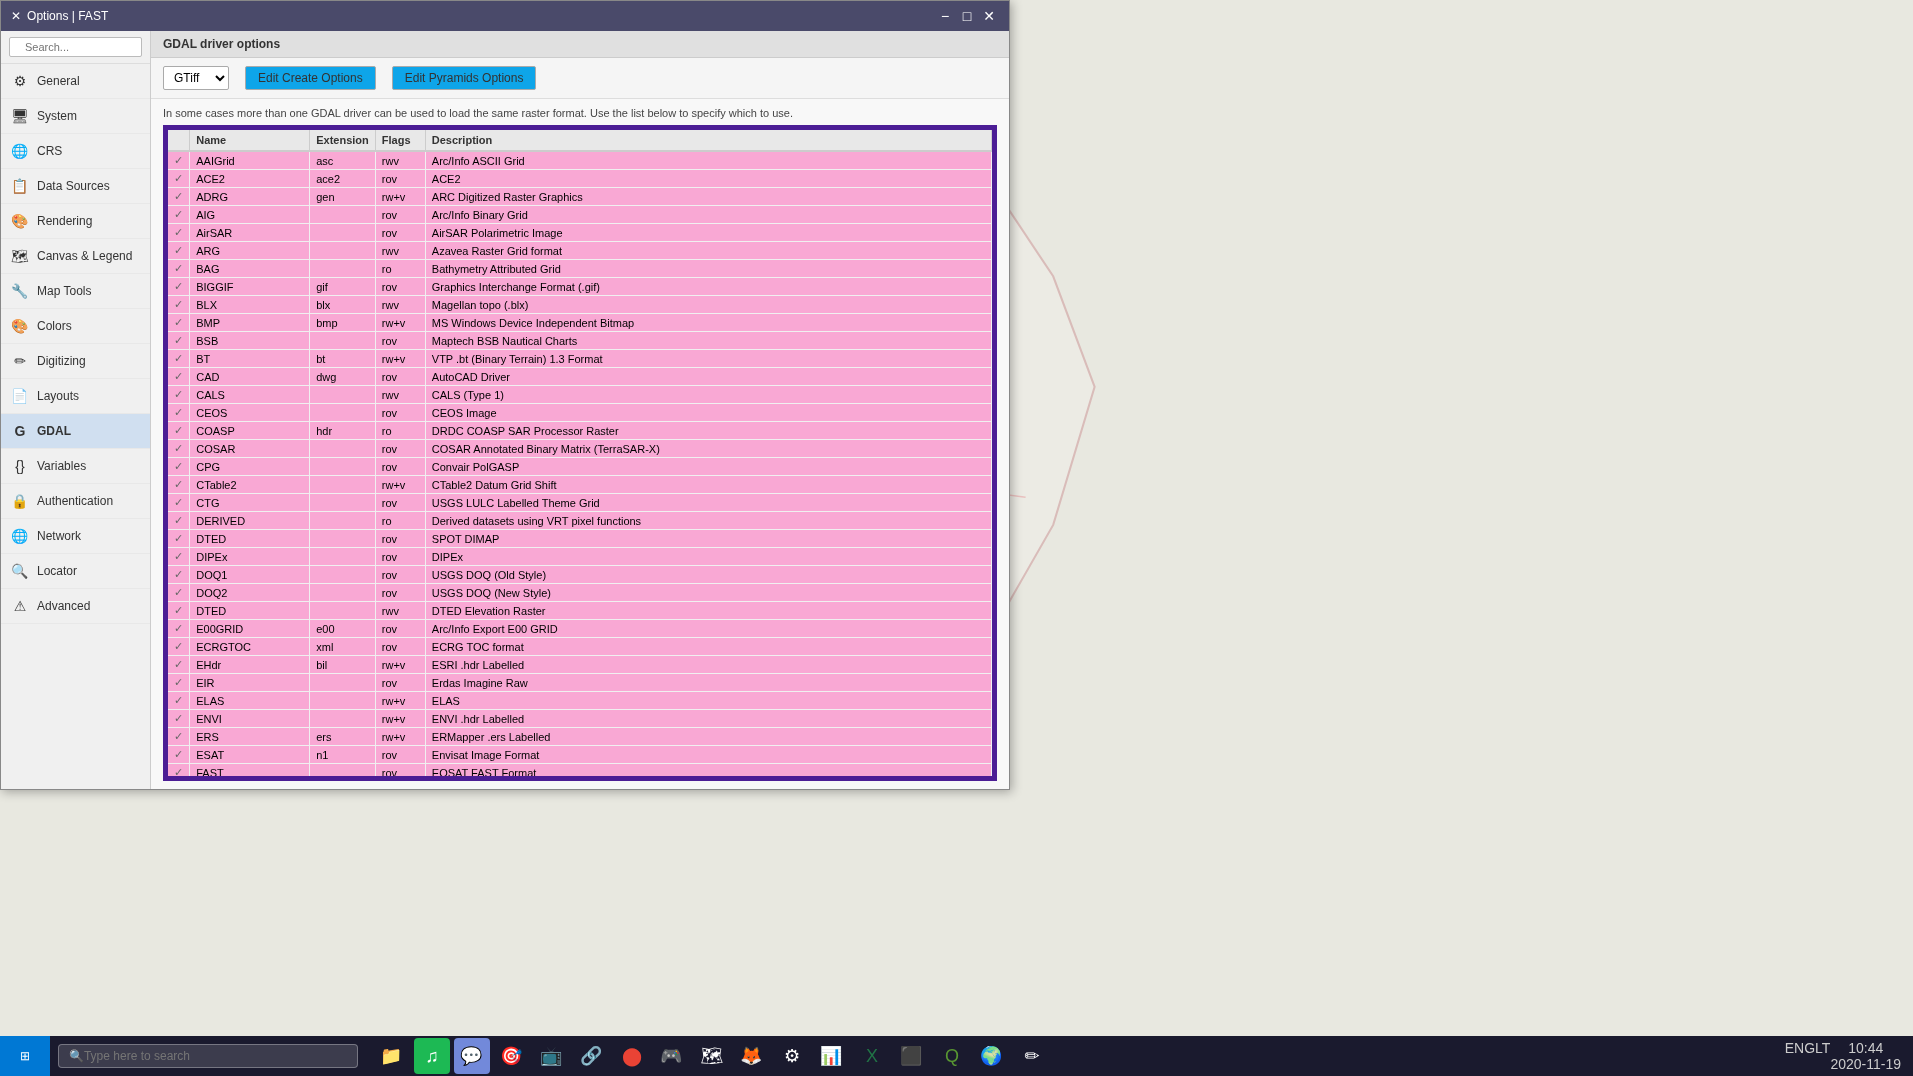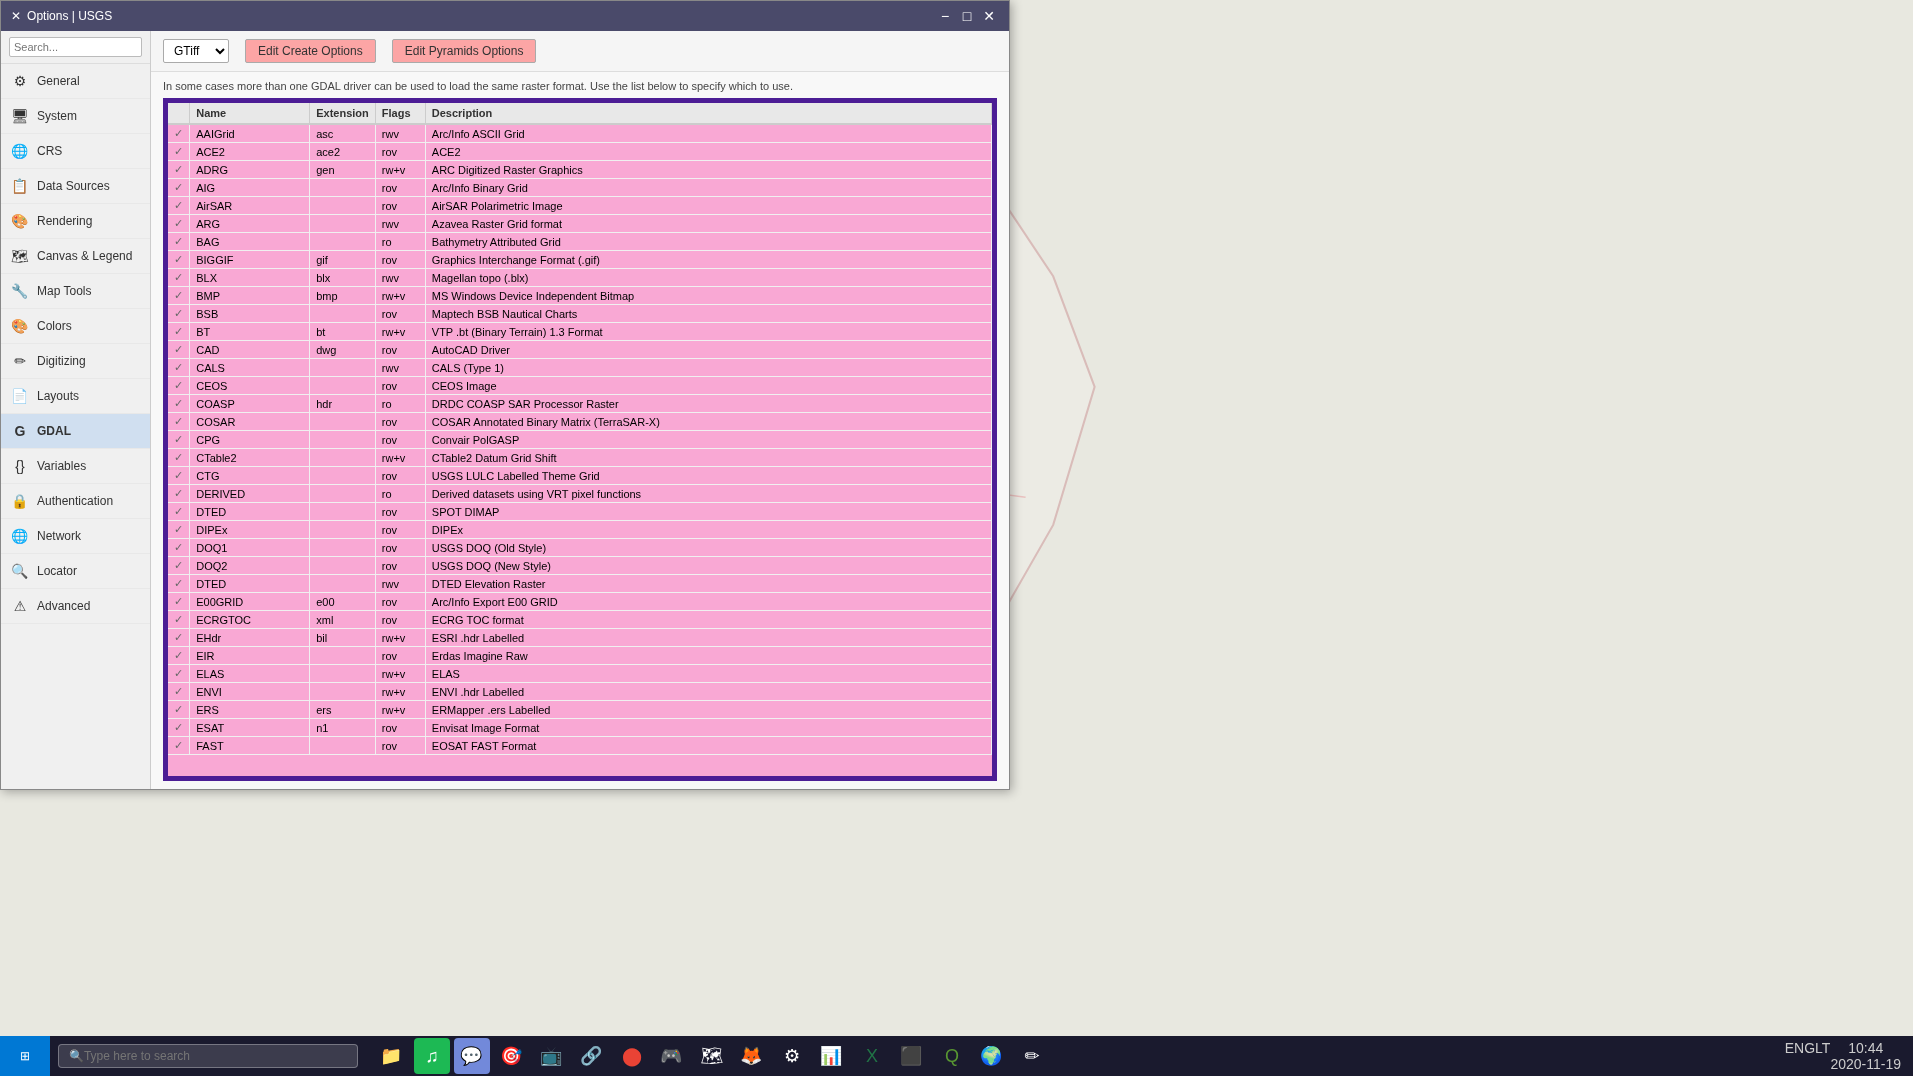--- a/index.html
+++ b/index.html
@@ -64,21 +64,21 @@
 
     
     .sidebar {
       width: 150px; background: #f0f0f0; border-right: 1px solid #ccc;
       display: flex; flex-direction: column; flex-shrink: 0;
     }
     .sidebar-search {
       padding: 6px 8px; border-bottom: 1px solid #ddd;
     }
     .sidebar-search input {
-      width: 100%; padding: 3px 4px; border: 1px solid #bbb; border-radius: 2px; font-size: 11px;
+      width: 100%; padding: 3px 15px; border: 1px solid #bbb; border-radius: 2px; font-size: 11px;
       background: white;
     }
     .sidebar-item {
       display: flex; align-items: center; gap: 8px; padding: 8px 10px;
       cursor: pointer; border-bottom: 1px solid #e8e8e8; color: #333;
     }
     .sidebar-item.active { background: #d0dff0; font-weight: bold; }
     .sidebar-icon { width: 18px; height: 18px; display: flex; align-items: center; justify-content: center; font-size: 14px; }
     .sidebar-label { font-size: 12px; }
 
@@ -93,21 +93,21 @@
     .driver-options-bar {
       display: flex; align-items: center; gap: 16px; padding: 8px 12px;
       border-bottom: 1px solid #ddd; background: #f5f5f5;
     }
     .driver-select {
       padding: 3px 6px; border: 1px solid #aaa; border-radius: 2px;
       font-size: 12px; background: white; cursor: pointer;
     }
     .btn {
       padding: 4px 12px; border: 1px solid #aaa; border-radius: 2px;
-      background: #fca5a5; cursor: pointer; font-size: 12px; color: #333;
+      background: #0ea5e9; cursor: pointer; font-size: 12px; color: #333;
     }
 
     
     .drivers-section { flex: 1; overflow: hidden; display: flex; flex-direction: column; padding: 8px 12px; }
     .drivers-section-title { font-weight: bold; font-size: 12px; margin-bottom: 4px; color: #333; }
     .drivers-info { font-size: 11px; color: #444; margin-bottom: 6px; }
 
     
     .table-container {
       flex: 1; overflow-y: auto; border: 5px solid #4c1d95; background: #f9a8d4;
@@ -158,21 +158,21 @@
     <text x="315" y="388" font-size="10" fill="#555">Kaunas</text>
     <text x="435" y="388" font-size="10" fill="#555">Vilnius</text>
   </svg>
 </div>
 
 <div class="dialog">
 
   <div class="dialog-titlebar">
     <div class="dialog-title">
       <span>✕</span>
-      <span>Options | USGS</span>
+      <span>Options | FAST</span>
     </div>
     <div class="dialog-controls">
       <button class="dialog-btn">−</button>
       <button class="dialog-btn">□</button>
       <button class="dialog-btn close-btn">✕</button>
     </div>
   </div>
 
   <div class="dialog-body">
 
@@ -243,20 +243,21 @@
   </div>
           <div class="sidebar-item">
     <span class="sidebar-icon">⚠</span>
     <span class="sidebar-label">Advanced</span>
   </div>
         </div>
     </div>
 
     <div class="content">
 
+      <div class="section-header">GDAL driver options</div>
       <div class="driver-options-bar">
         <select class="driver-select">
           <option>GTiff</option>
           <option>PNG</option>
           <option>JPEG</option>
         </select>
         <button class="btn">Edit Create Options</button>
         <button class="btn">Edit Pyramids Options</button>
       </div>
 

